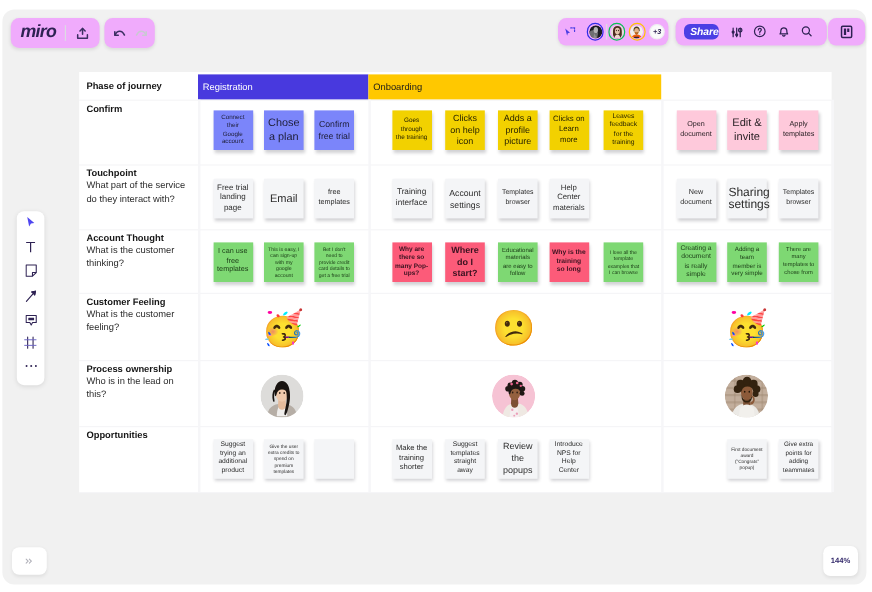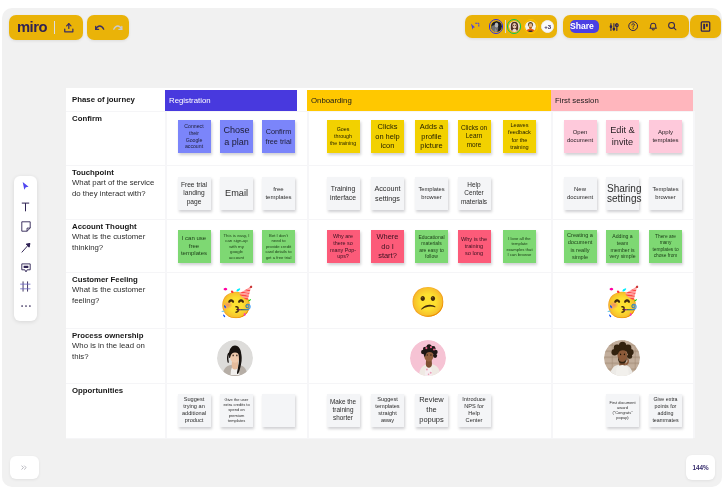--- a/index.html
+++ b/index.html
@@ -2,66 +2,66 @@
 <html><head>
 <meta charset="utf-8">
 <style>
   html,body{margin:0;padding:0;}
   body{width:727px;height:493px;background:#ffffff;overflow:hidden;
        font-family:"Liberation Sans",sans-serif;}
   #root{position:relative;width:727px;height:493px;}
   .canvas{position:absolute;left:2px;top:7.6px;width:719.5px;height:479.9px;background:#f1f1f1;border-radius:10px;}
 
   
-  .tgroup{position:absolute;background:#eab308;border-radius:7px;box-shadow:0 1px 3px rgba(0,0,0,.09);
-          display:flex;align-items:center;}
+  .tgroup{position:absolute;background:#f0abfc;border-radius:7px;box-shadow:0 1px 3px rgba(0,0,0,.09);
+          display:flex;align-items:center;font-style:italic;}
   #tlA{left:9px;top:15px;width:74px;height:25px;position:absolute;}
   #tlB{left:86.5px;top:15px;width:42px;height:25px;position:absolute;}
   .miro{font-weight:700;font-size:14.8px;color:#2e2253;letter-spacing:-.55px;margin-left:8px;margin-right:7.5px;line-height:1;}
   .vsep{width:1px;height:13px;background:#dcdce2;}
   .ibtn{display:flex;align-items:center;justify-content:center;cursor:pointer;}
 
   #trA{left:465px;top:15px;width:92px;height:23px;justify-content:flex-start;}
   #trB{left:563px;top:15px;width:126px;height:23px;justify-content:flex-start;position:absolute;}
   #trC{left:690px;top:15px;width:31px;height:23px;justify-content:center;}
   .share{background:#4b3fe4;color:#fff;font-size:8.6px;font-weight:700;border-radius:5px;
-         width:29px;height:12.8px;margin-left:7px;line-height:12.8px;text-align:left;box-sizing:border-box;}
+         width:29px;height:12.8px;margin-left:7px;line-height:12.8px;text-align:right;box-sizing:border-box;}
   .avring{width:14.2px;height:14.2px;border-radius:50%;display:flex;align-items:center;justify-content:center;
           box-sizing:border-box;}
   .avring svg{border-radius:50%;}
   .plus3{width:13px;height:13px;border-radius:50%;background:#fafafb;border:1px solid #eeeef1;color:#2e2253;font-size:6px;
          font-weight:700;display:flex;align-items:center;justify-content:center;box-sizing:border-box;}
 
   
   #ltool{position:absolute;left:14px;top:176px;width:23px;height:145px;background:#fff;border-radius:6px;
          box-shadow:0 1px 4px rgba(0,0,0,.11);}
   #ltool .ti{position:absolute;left:0;width:23px;height:14px;display:flex;align-items:center;justify-content:center;}
 
   
-  .board{position:absolute;left:66px;top:88px;width:627px;height:350px;background:#fff;}
+  .board{position:absolute;left:66px;top:60px;width:627px;height:350px;background:#fff;}
   .hline{position:absolute;left:0;height:1.4px;background:#f5f5f7;}
   .vline{position:absolute;top:0;width:1.6px;background:#f6f6f8;}
   .phdr{position:absolute;height:21px;display:flex;align-items:center;padding-left:4px;
         font-size:7.8px;color:#1c1c1c;box-sizing:border-box;}
   .corner{position:absolute;left:0;top:0;width:99px;height:23px;display:flex;align-items:center;
           padding-left:6px;font-size:7.8px;font-weight:700;color:#141414;box-sizing:border-box;}
   .rowlbl{position:absolute;left:6px;width:92px;}
   .rowlbl .t{font-size:7.8px;font-weight:700;color:#171717;line-height:10.35px;}
   .rowlbl .s{font-size:7.8px;color:#2b2b2b;line-height:10.35px;white-space:pre-line;}
 
   .note{position:absolute;width:33px;height:33px;display:flex;align-items:center;justify-content:center;
         text-align:center;box-sizing:border-box;padding:1px;
         box-shadow:1px 2.2px 2.6px rgba(40,40,55,.22);}
   .note span{display:block;width:100%;white-space:pre-line;}
   .c-blue{background:#7b85fa;color:#1d1d35;justify-content:center;}
   .c-yellow{background:#f2d100;color:#262200;}
   .c-pink{background:#fec9db;color:#2b2327;}
   .c-grey{background:#f4f5f7;color:#2c2c2c;}
   .c-green{background:#7ed873;color:#1b3c17;}
-  .c-red{background:#fc5b79;color:#3a1220;}
+  .c-red{background:#fc5b79;color:#3a1220;font-weight:bold;}
 
   .emoji{position:absolute;font-size:29px;line-height:29px;height:29px;width:29px;display:flex;align-items:center;justify-content:center;}
   .pav{position:absolute;width:36px;height:36px;border-radius:50%;overflow:hidden;}
 
   .zoom{position:absolute;left:686px;top:455.3px;width:29px;height:24.4px;background:#fff;border-radius:6px;
         font-size:6.35px;font-weight:700;color:#342a6b;box-shadow:0 1px 3px rgba(0,0,0,.07);
         display:flex;align-items:center;justify-content:center;box-sizing:border-box;}
   .expand{position:absolute;left:10.3px;top:455.7px;width:28.5px;height:23.1px;background:#fff;border-radius:6px;
         box-shadow:0 1px 3px rgba(0,0,0,.07);display:flex;align-items:center;justify-content:center;box-sizing:border-box;}
 </style>
@@ -211,23 +211,22 @@
     <div class="ti" style="top:119.7px">
         <span><svg width="10" height="4" viewBox="0 0 20 8" fill="#2e2253">
             <circle cx="2.2" cy="4" r="1.7"></circle>
             <circle cx="10" cy="4" r="1.7"></circle>
             <circle cx="17.8" cy="4" r="1.7"></circle>
           </svg></span>
       </div>
   </div>
   <div class="board">
     <div class="corner">Phase of journey</div>
-    <div class="phdr" style="left:99px;top:1.5px;width:132px;background:#4839de;color:#ffffff">Registration</div>
+    <div class="phdr" style="left:99px;top:1.5px;width:142px;background:#4839de;color:#ffffff">Registration</div>
     <div class="phdr" style="left:241px;top:1.5px;width:244px;background:#ffc800;color:#1a1a1a">Onboarding</div>
-    <div class="phdr" style="left:485px;top:1.5px;width:142px;background:#ffb6bd;color:#1a1a1a">First session</div>
     <div class="hline" style="top:23px;width:627px"></div>
     <div class="hline" style="top:77px;width:627px"></div>
     <div class="hline" style="top:131px;width:627px"></div>
     <div class="hline" style="top:184px;width:627px"></div>
     <div class="hline" style="top:240px;width:627px"></div>
     <div class="hline" style="top:295px;width:627px"></div>
     <div class="hline" style="top:350px;width:627px"></div>
     <div class="vline" style="left:99px;top:23px;height:327px"></div>
     <div class="vline" style="left:241px;top:23px;height:327px"></div>
     <div class="vline" style="left:485px;top:23px;height:327px"></div>

